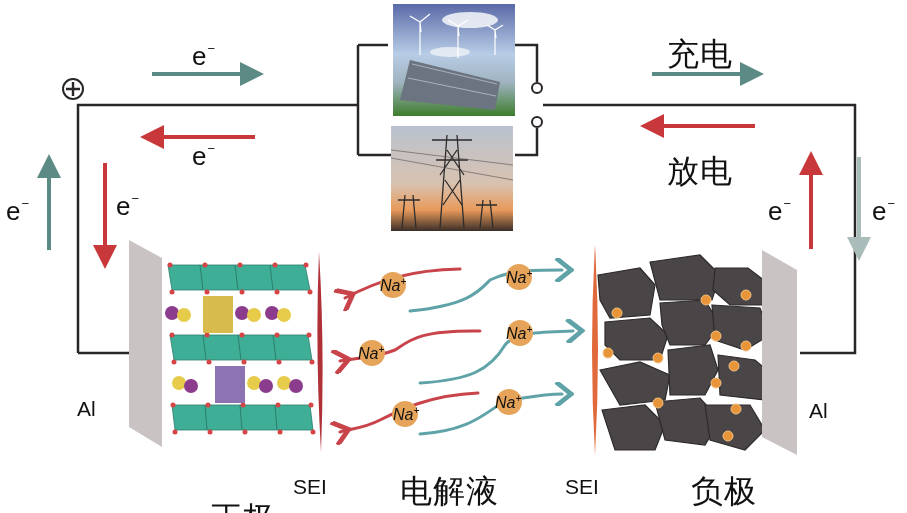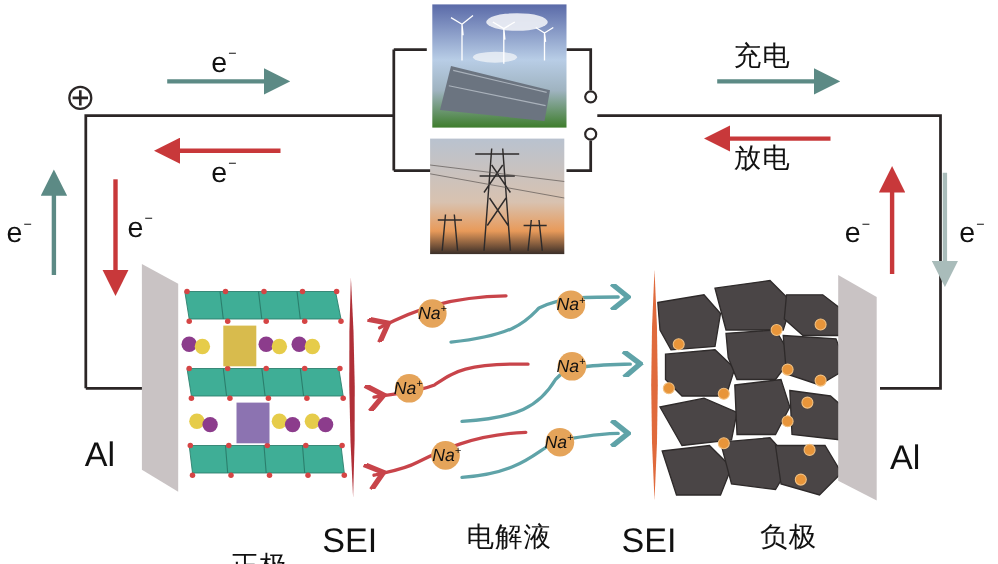--- a/index.html
+++ b/index.html
@@ -1,20 +1,20 @@
 <!DOCTYPE html>
 <html><head>
 <meta charset="utf-8">
 <style>
   html, body { margin: 0; padding: 0; background: #ffffff; }
   body { width: 907px; height: 513px; position: relative; overflow: hidden;
          font-family: "Liberation Sans", "DejaVu Sans", sans-serif; color: #111; }
   svg { position: absolute; left: 0; top: 0; }
-  .lbl { position: absolute; font-size: 31px; line-height: 1; white-space: nowrap; }
-  .cjk { font-family: "DejaVu Serif", serif; font-size: 25px; letter-spacing: 1px; }
+  .lbl { position: absolute; font-size: 21px; line-height: 1; white-space: nowrap; }
+  .cjk { font-family: "DejaVu Serif", serif; font-size: 32px; letter-spacing: 1px; }
   .em { font-size: 26px; }
   .em sup { font-size: 13px; vertical-align: 12px; margin-left: 1px; }
   .na { position: absolute; font-size: 16px; line-height: 1; white-space: nowrap; font-style: italic; }
   .na sup { font-size: 10px; vertical-align: 6px; }
 </style>
 </head>
 <body>
 
 <svg width="907" height="513" viewBox="0 0 907 513">
   <defs>
@@ -215,28 +215,28 @@
 </svg>
 
 <div class="lbl em" style="left:192px; top:42px;"><span>e</span><sup>−</sup></div>
 <div class="lbl em" style="left:192px; top:142px;"><span>e</span><sup>−</sup></div>
 <div class="lbl em" style="left:6px; top:197px;"><span>e</span><sup>−</sup></div>
 <div class="lbl em" style="left:116px; top:192px;"><span>e</span><sup>−</sup></div>
 <div class="lbl em" style="left:768px; top:197px;"><span>e</span><sup>−</sup></div>
 <div class="lbl em" style="left:872px; top:197px;"><span>e</span><sup>−</sup></div>
 
 <div class="lbl cjk" style="left:667px; top:38px;">充电</div>
-<div class="lbl cjk" style="left:667px; top:132px;font-family:Liberation Serif, serif;">放电</div>
+<div class="lbl cjk" style="left:667px; top:155px;font-family:Liberation Serif, serif;">放电</div>
 
 <div class="lbl" style="left:77px; top:398px;">Al</div>
 <div class="lbl" style="left:809px; top:400px;">Al</div>
 
 <div class="lbl cjk" style="left:210px; top:502px;">正极</div>
 <div class="lbl" style="left:293px; top:476px;">SEI</div>
-<div class="lbl cjk" style="left:424px; top:475px;">电解液</div>
+<div class="lbl cjk" style="left:400px; top:475px;">电解液</div>
 <div class="lbl" style="left:565px; top:476px;">SEI</div>
 <div class="lbl cjk" style="left:691px; top:475px;">负极</div>
 
 <div class="na" style="left:380px; top:277px;"><span>Na</span><sup>+</sup></div>
 <div class="na" style="left:506px; top:269px;"><span>Na</span><sup>+</sup></div>
 <div class="na" style="left:358px; top:345px;"><span>Na</span><sup>+</sup></div>
 <div class="na" style="left:506px; top:325px;"><span>Na</span><sup>+</sup></div>
 <div class="na" style="left:393px; top:406px;"><span>Na</span><sup>+</sup></div>
 <div class="na" style="left:495px; top:394px;"><span>Na</span><sup>+</sup></div>
 

